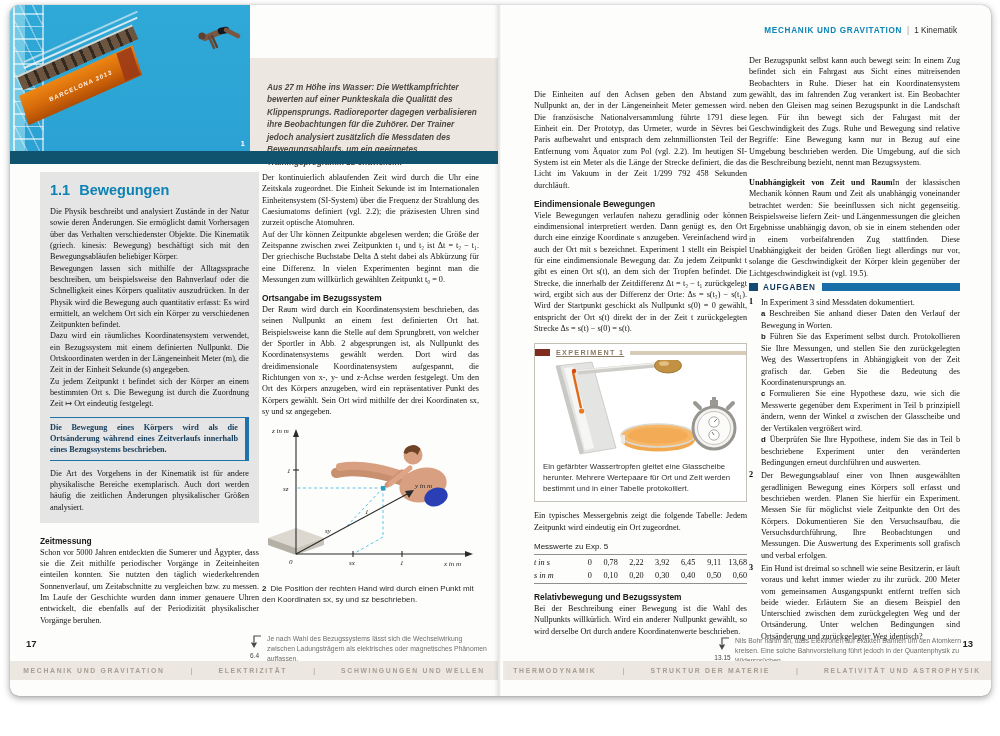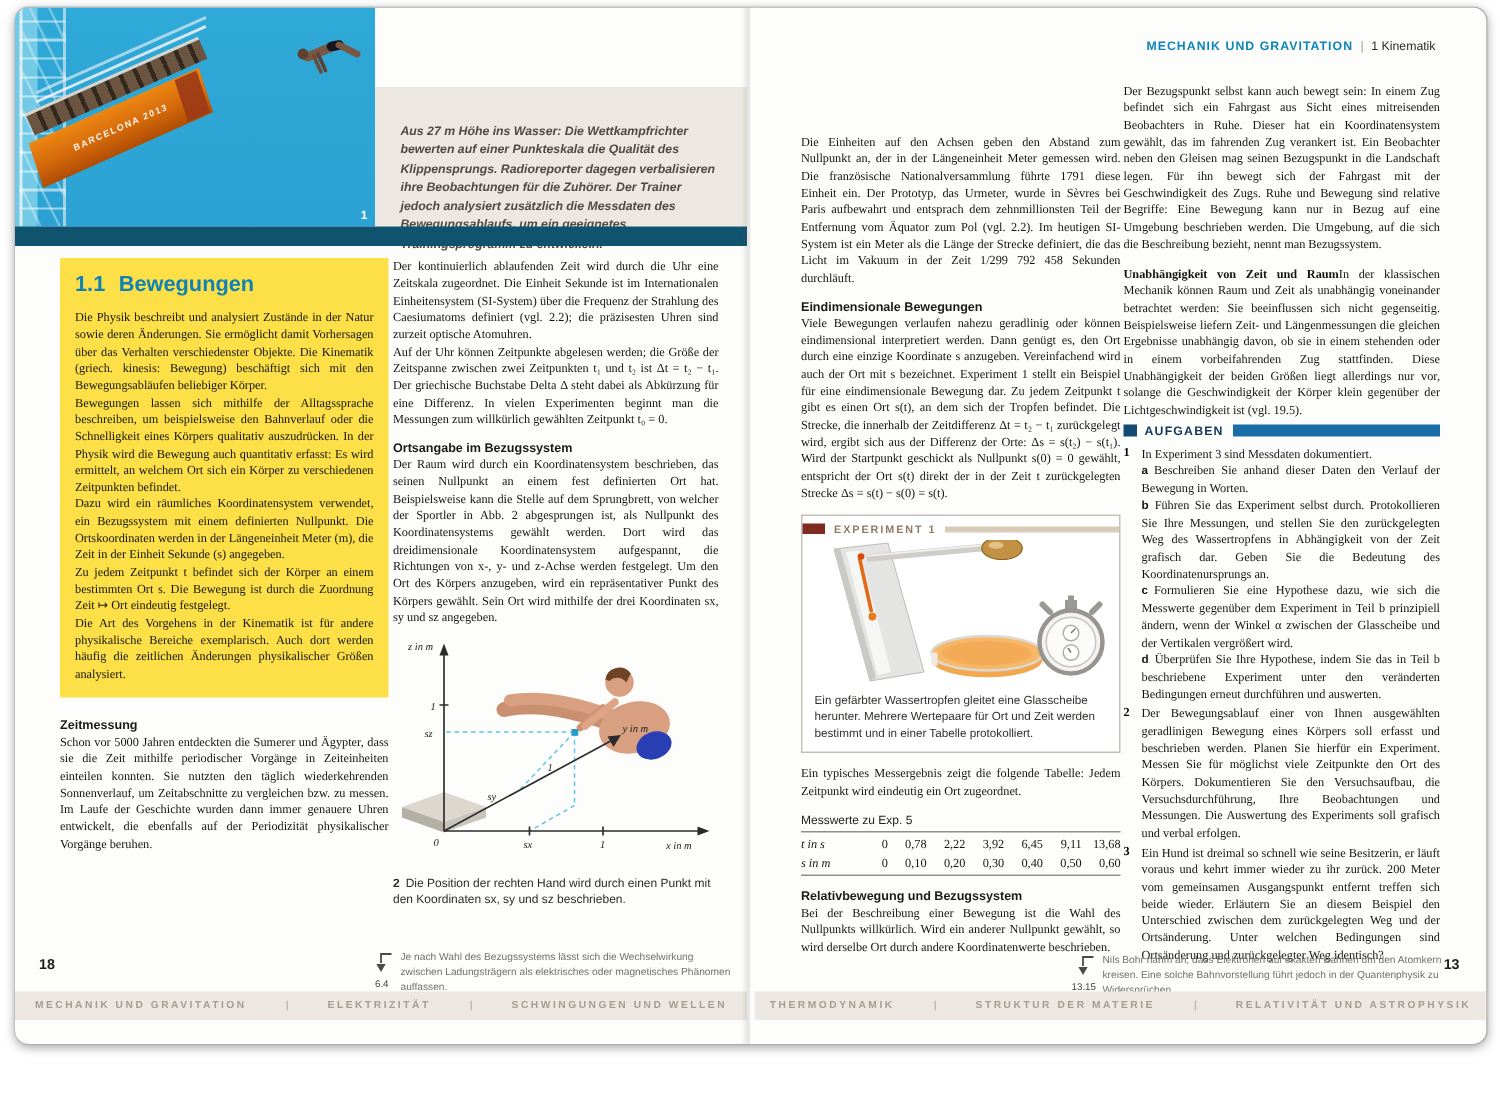--- a/index.html
+++ b/index.html
@@ -34,21 +34,21 @@
   
   #capbox{left:240px;top:53px;width:248px;height:93px;background:#ece8e1;}
   #capbox p{margin:0;padding:24px 16px 0 17px;font:italic bold 8.2px "Liberation Sans",sans-serif;
     color:#4e4a43;line-height:1.52;font-weight:600;}
   #bluebar{left:0;top:146px;width:488px;height:13px;background:#0f536f;}
   
   .p{margin:0;font:8.2px "Liberation Serif",serif;line-height:1.38;text-align:justify;color:#141414;}
   .sub{margin:8px 0 1px 0;font:bold 8.4px "Liberation Sans",sans-serif;color:#1a1a1a;}
   
   #lcol1{left:30px;top:167px;width:219px;}
-  .panel{background:#fde047;padding:9px 10px 10px 10px;}
+  .panel{background:#e5e5e5;padding:9px 10px 10px 10px;}
   .sechead{margin:1px 0 8px 0;color:#0e82b4;font:bold 14.5px "Liberation Sans",sans-serif;}
   .sechead .num{margin-right:9px;}
   .merk{margin:7px 0 7px 0;padding:4px 7px 4px 0;border-top:1.5px solid #1f72aa;border-bottom:1.5px solid #1f72aa;
     border-right:4.5px solid #1f72aa;}
   .merk p{font-weight:bold;color:#17405f;}
   #zeitblock{margin-top:13px;}
   
   #lcol2{left:252px;top:167px;width:217px;}
   .figcap{margin-top:3px;font:8px "Liberation Sans",sans-serif;color:#2e2c29;line-height:1.4;}
   .figcap b{margin-right:4px;}
@@ -57,21 +57,21 @@
   #rhead{right:34px;top:21px;font:8.2px "Liberation Sans",sans-serif;}
   #rhead .brand{color:#0c85b8;font-weight:bold;letter-spacing:.7px;}
   #rhead .sep{color:#9a9a9a;margin:0 5px;}
   #rhead .chap{color:#2b2b2b;}
   #rcol1{left:524px;top:50px;width:213px;margin-top:34px;}
   #rcol2{left:739px;top:50px;width:211px;}
   
   .expbox{border:1px solid #c6c1b8;margin:9px 0 8px 0;padding:0 0 7px 0;background:#fff;}
   .exphead{display:flex;align-items:center;margin:4px 0 3px 0;}
   .expsq{width:15px;height:7px;background:#7f2b20;}
-  .exptitle{font:bold 7.2px "Liberation Sans",sans-serif;letter-spacing:1.3px;color:#8d7b63;margin:0 6px;}
+  .exptitle{font:bold 7.2px "Liberation Sans",sans-serif;letter-spacing:1.3px;color:#8d7b63;margin:0 6px;text-decoration:underline;}
   .expline{flex:1;height:3.5px;background:#d8cbb8;}
   .expcap{margin:3px 8px 0 8px;font:7.8px "Liberation Sans",sans-serif;color:#33312d;line-height:1.42;}
   
   .mtitle{margin:9px 0 3px 0;font:8px "Liberation Sans",sans-serif;color:#222;}
   .mtable{border-top:1px solid #8f8f8f;border-bottom:1px solid #8f8f8f;padding:1px 0;}
   .mrow{display:flex;font:8.2px "Liberation Serif",serif;color:#141414;padding:2px 0;}
   .mrow .rl{width:32px;font-style:italic;}
   .mrow .rv{flex:1;text-align:right;}
   
   .aufhead{display:flex;align-items:center;margin:4px 0 5px 0;}
@@ -130,20 +130,23 @@
 
   <div id="lcol1" class="abs">
     <div class="panel">
       <div class="sechead">
         <span class="num">1.1</span><span>Bewegungen</span>
       </div>
       <p class="p">Die Physik beschreibt und analysiert Zustände in der Natur sowie deren Änderungen. Sie ermöglicht damit Vorhersagen über das Verhalten verschiedenster Objekte. Die Kinematik (griech. kinesis: Bewegung) beschäftigt sich mit den Bewegungsabläufen beliebiger Körper.</p>
       <p class="p">Bewegungen lassen sich mithilfe der Alltagssprache beschreiben, um beispielsweise den Bahnverlauf oder die Schnelligkeit eines Körpers qualitativ auszudrücken. In der Physik wird die Bewegung auch quantitativ erfasst: Es wird ermittelt, an welchem Ort sich ein Körper zu verschiedenen Zeitpunkten befindet.</p>
       <p class="p">Dazu wird ein räumliches Koordinatensystem verwendet, ein Bezugssystem mit einem definierten Nullpunkt. Die Ortskoordinaten werden in der Längeneinheit Meter (m), die Zeit in der Einheit Sekunde (s) angegeben.</p>
       <p class="p">Zu jedem Zeitpunkt t befindet sich der Körper an einem bestimmten Ort s. Die Bewegung ist durch die Zuordnung Zeit ↦ Ort eindeutig festgelegt.</p>
+      <div class="merk">
+        <p class="p">Die Bewegung eines Körpers wird als die Ortsänderung während eines Zeitverlaufs innerhalb eines Bezugssystems beschrieben.</p>
+      </div>
       <p class="p">Die Art des Vorgehens in der Kinematik ist für andere physikalische Bereiche exemplarisch. Auch dort werden häufig die zeitlichen Änderungen physikalischer Größen analysiert.</p>
     </div>
     <div id="zeitblock">
       <h3 class="sub">Zeitmessung</h3>
       <p class="p">Schon vor 5000 Jahren entdeckten die Sumerer und Ägypter, dass sie die Zeit mithilfe periodischer Vorgänge in Zeiteinheiten einteilen konnten. Sie nutzten den täglich wiederkehrenden Sonnenverlauf, um Zeitabschnitte zu vergleichen bzw. zu messen. Im Laufe der Geschichte wurden dann immer genauere Uhren entwickelt, die ebenfalls auf der Periodizität physikalischer Vorgänge beruhen.</p>
     </div>
   </div>
 
   <div id="lcol2" class="abs">
     <p class="p">Der kontinuierlich ablaufenden Zeit wird durch die Uhr eine Zeitskala zugeordnet. Die Einheit Sekunde ist im Internationalen Einheitensystem (SI-System) über die Frequenz der Strahlung des Caesiumatoms definiert (vgl. 2.2); die präzisesten Uhren sind zurzeit optische Atomuhren.</p>
@@ -341,21 +344,21 @@
     <div class="fnicon">
       <svg width="14" height="15" viewBox="0 0 14 15">
         <path d="M13,2 H6 V8" stroke="#4a4a4a" stroke-width="1.2" fill="none"></path>
         <polygon points="6,14 2.9,8.6 9.1,8.6" fill="#4a4a4a"></polygon>
       </svg>
       <div class="fnref">13.15</div>
     </div>
     <div class="fntext">Nils Bohr nahm an, dass Elektronen auf exakten Bahnen um den Atomkern kreisen. Eine solche Bahnvorstellung führt jedoch in der Quantenphysik zu Widersprüchen.</div>
   </div>
 
-  <span class="pageno abs" style="left:16px;">18</span>
+  <span class="pageno abs" style="left:16px;">17</span>
   <span class="pageno abs" style="right:18px;">13</span>
 
   <div id="footL" class="footbar abs">
     <span>MECHANIK UND GRAVITATION</span>
     <span class="fsep">|</span>
     <span>ELEKTRIZITÄT</span>
     <span class="fsep">|</span>
     <span>SCHWINGUNGEN UND WELLEN</span>
   </div>
   <div id="footR" class="footbar abs">

